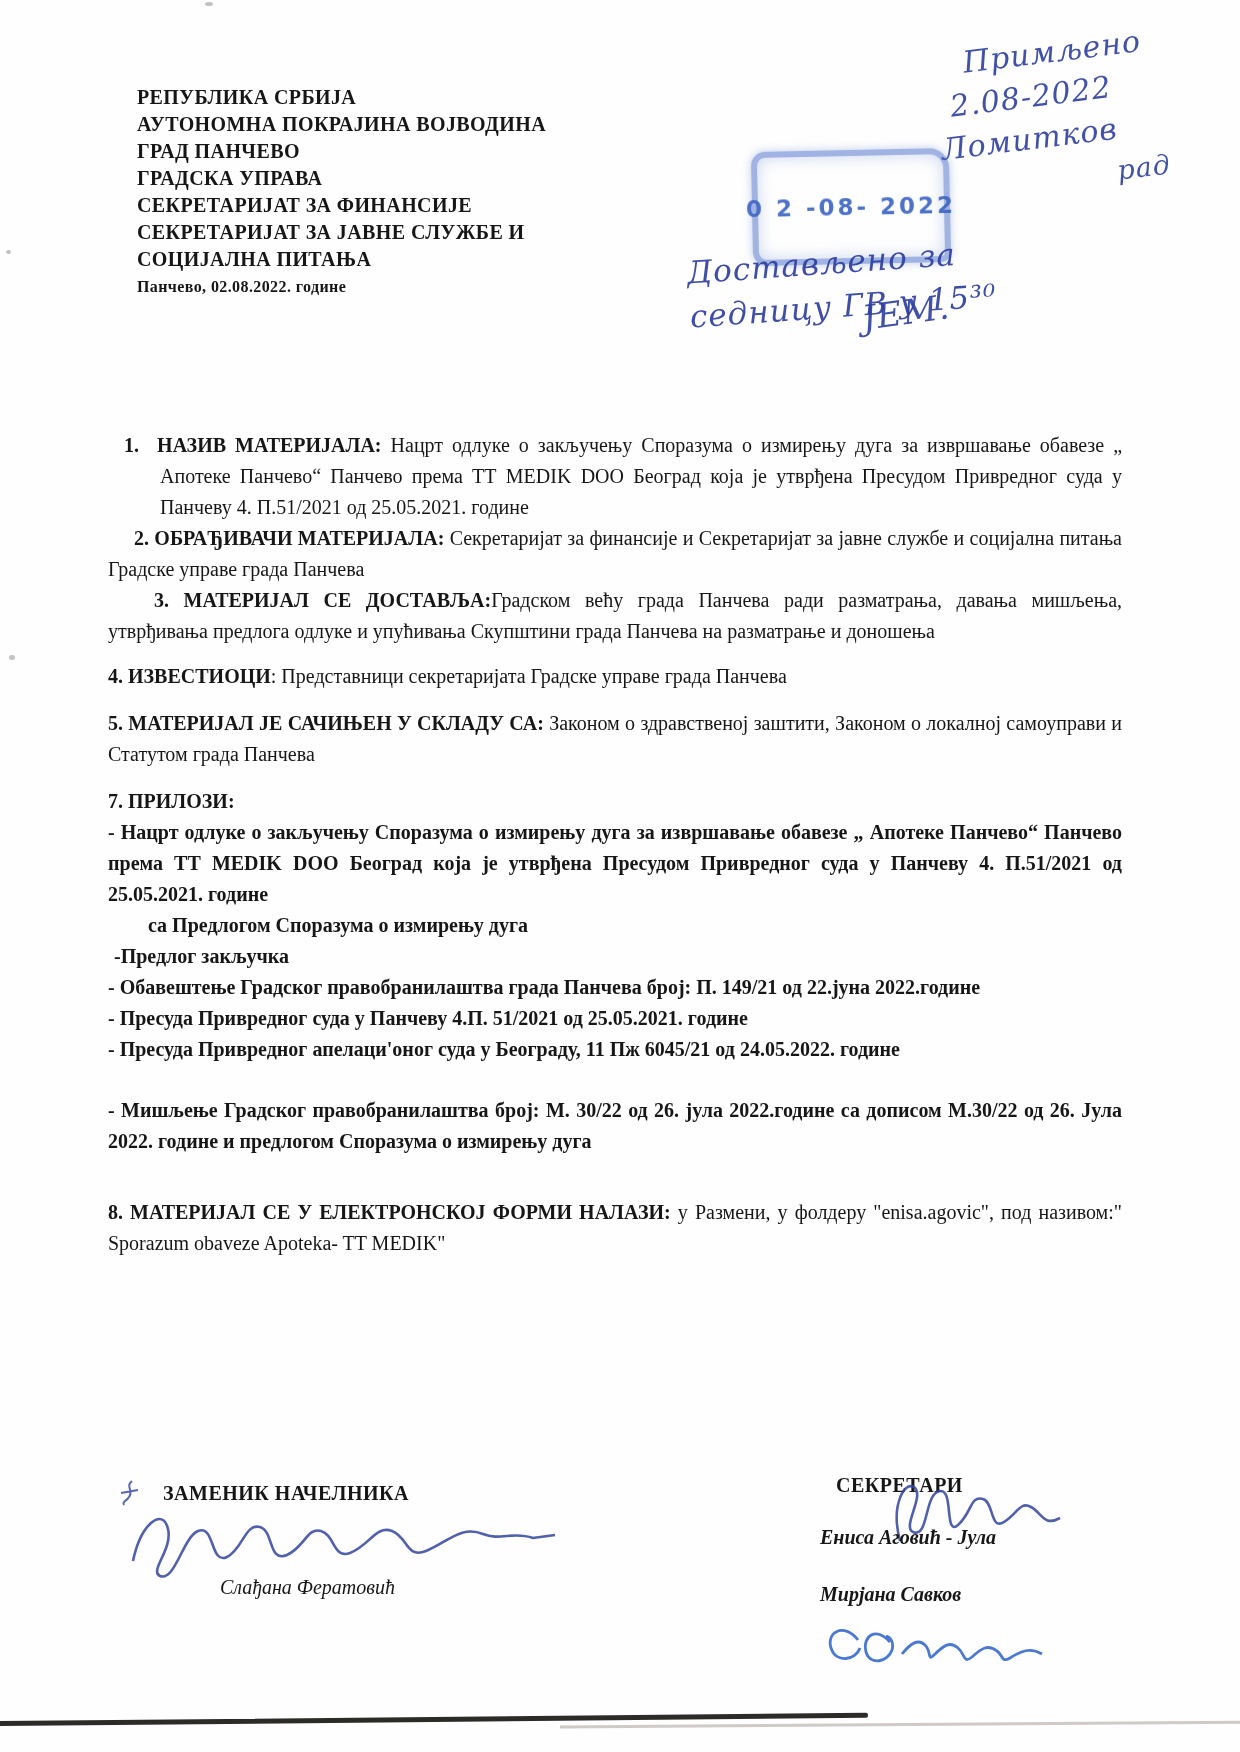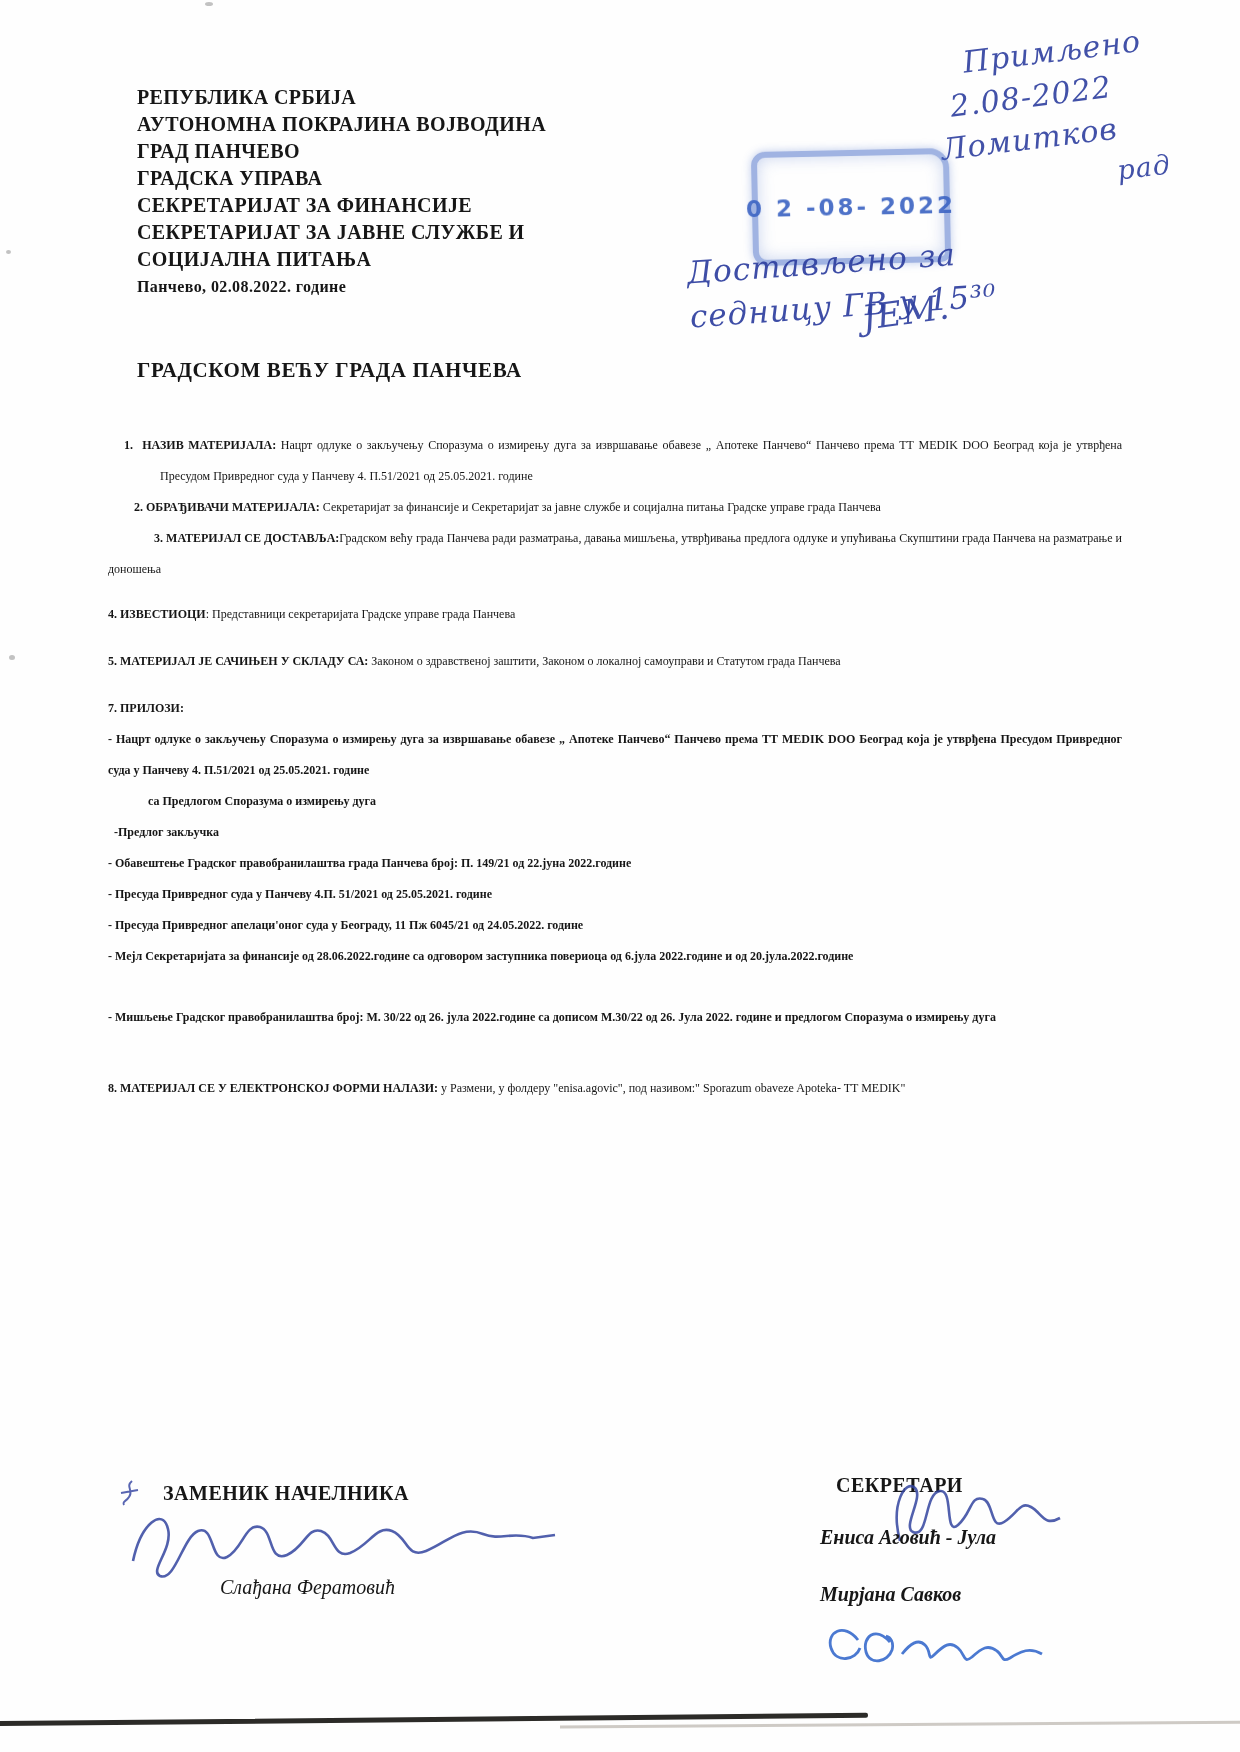--- a/index.html
+++ b/index.html
@@ -11,21 +11,21 @@
   .page{position:absolute;inset:0;}
 
   
   .header-block{position:absolute;left:137px;top:84px;font-weight:bold;font-size:20px;line-height:27px;white-space:nowrap;}
   .header-block .hline{letter-spacing:.4px;}
   .header-block .hdate{font-size:16px;}
 
   .doc-title{position:absolute;left:137px;top:358px;font-weight:bold;font-size:21px;letter-spacing:.6px;}
 
   
-  .body{position:absolute;left:108px;top:430px;width:1014px;font-size:12px;line-height:31px;text-align:justify;}
+  .body{position:absolute;left:108px;top:430px;width:1014px;font-size:20px;line-height:31px;text-align:justify;}
   .body p{margin:0;}
   .num-item{padding-left:52px;text-indent:-36px;}
   .ind1{text-indent:26px;}
   .ind2{text-indent:46px;}
   .mt1{margin-top:14px !important;}
   .mt2{margin-top:16px !important;}
   .bold{font-weight:bold;}
   .bullets p{margin:0;font-weight:bold;}
   .b-indent1{padding-left:40px;}
   .b-small{padding-left:6px;}
@@ -102,21 +102,20 @@
   <div class="stamp">
     <span class="stamp-date">0 2 -08- 2022</span>
   </div>
 
   <div class="delivery-note ink hand">
     <div>Достављено за</div>
     <div>седницу ГВ у 15³⁰</div>
   </div>
   <div class="delivery-sig ink hand">ЈЕМ.</div>
 
-  <div class="doc-title">ГРАДСКОМ ВЕЋУ ГРАДА ПАНЧЕВА</div>
 
   <div class="body">
 
     <p class="num-item"><span class="bold">1.</span>&nbsp;&nbsp;<span class="bold">НАЗИВ МАТЕРИЈАЛА:</span><span> Нацрт одлуке о закључењу  Споразума о измирењу дуга  за извршавање обавезе „ Апотеке Панчево“ Панчево  према ТТ MEDIK DOO Београд која је утврђена  Пресудом Привредног суда у Панчеву 4. П.51/2021 од 25.05.2021. године</span></p>
 
     <p class="ind1"><span class="bold">2. ОБРАЂИВАЧИ МАТЕРИЈАЛА:</span><span>  Секретаријат за финансије и Секретаријат за јавне службе и социјална питања Градске управе града Панчева</span></p>
 
     <p class="ind2"><span class="bold">3. МАТЕРИЈАЛ СЕ ДОСТАВЉА:</span><span>Градском већу града Панчева ради разматрања, давања мишљења, утврђивања предлога одлуке и упућивања Скупштини града Панчева на разматрање и доношења</span></p>
 
     <p class="mt1"><span class="bold">4. ИЗВЕСТИОЦИ</span><span>: Представници секретаријата  Градске управе града Панчева</span></p>
@@ -125,21 +124,20 @@
 
 
     <p class="mt2 bold">7. ПРИЛОЗИ:</p>
     <div class="bullets">
       <p>- Нацрт одлуке о закључењу  Споразума о измирењу дуга  за извршавање обавезе „ Апотеке Панчево“ Панчево   према ТТ MEDIK DOO Београд која је утврђена Пресудом Привредног суда у Панчеву 4. П.51/2021 од 25.05.2021. године</p>
       <p class="b-indent1">са Предлогом  Споразума о измирењу дуга</p>
       <p class="b-small">-Предлог закључка</p>
       <p>- Обавештење Градског правобранилаштва града Панчева број: П. 149/21 од 22.јуна 2022.године</p>
       <p>- Пресуда Привредног  суда у  Панчеву  4.П. 51/2021 од 25.05.2021. године</p>
       <p>- Пресуда Привредног апелаци'оног суда у Београду, 11 Пж 6045/21 од 24.05.2022. године</p>
-      <p>- Мејл Секретаријата за финансије од 28.06.2022.године са одговором заступника повериоца од 6.јула 2022.године и од 20.јула.2022.године</p>
       <p class="b-gap">- Мишљење Градског правобранилаштва број: М. 30/22 од    26. јула 2022.године са дописом М.30/22 од 26. Јула 2022. године и предлогом Споразума о измирењу дуга</p>
     </div>
 
     <p class="s8"><span class="bold">8. МАТЕРИЈАЛ СЕ У ЕЛЕКТРОНСКОЈ ФОРМИ НАЛАЗИ:</span><span> у Размени, у фолдеру "enisa.agovic", под називом:" Sporazum obaveze Apoteka- TT MEDIK"</span></p>
   </div>
 
   <div class="sign-block">
 
     <svg class="paraph" width="26" height="30" viewBox="0 0 26 30">
       <path d="M14,3 C7,9 16,12 11,19 C8,24 4,23 6,27 M3,15 L20,12" fill="none" stroke="#2e3f9f" stroke-width="2" opacity=".8"></path>

